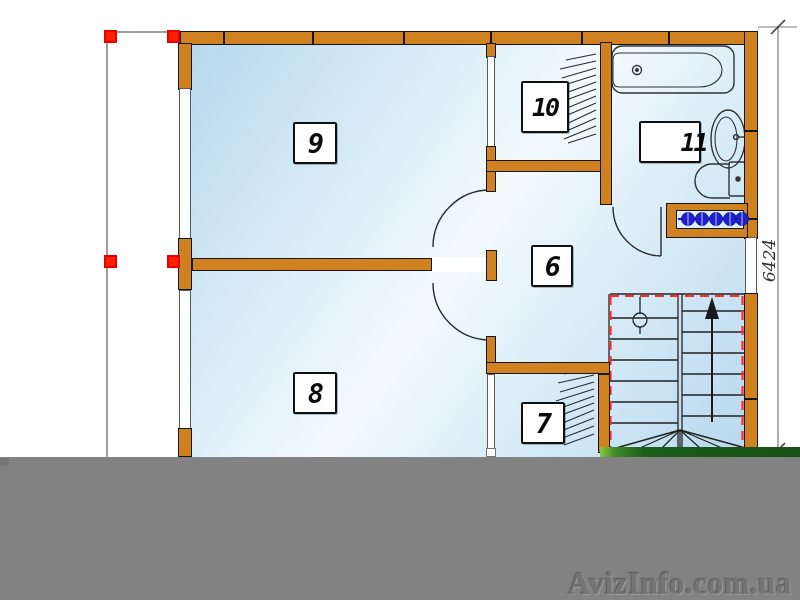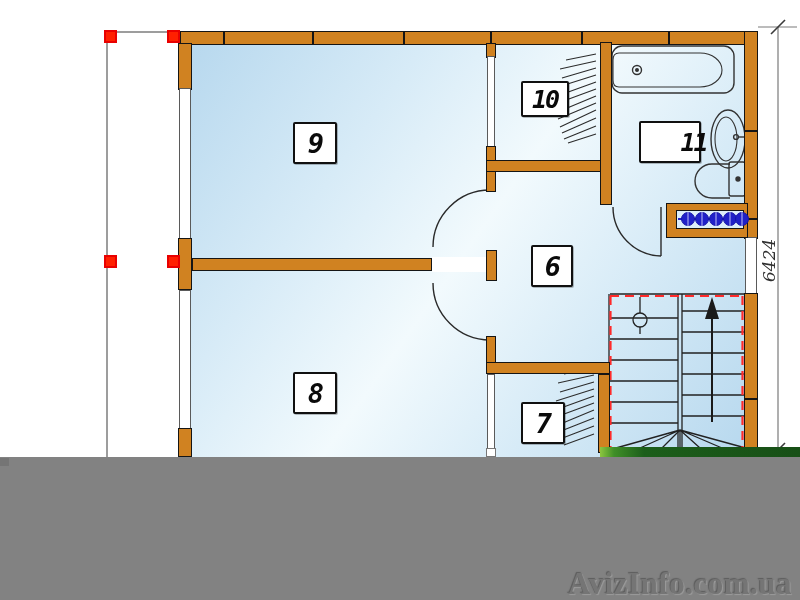--- a/index.html
+++ b/index.html
@@ -191,21 +191,21 @@
       <circle cx="716" cy="219" r="6.5"></circle>
         <circle cx="730" cy="219" r="6.5"></circle>
       <circle cx="742" cy="219" r="6.5"></circle>
     </g>
     <path d="M688 212 V226 M702 212 V226 M716 212 V226 M730 212 V226 M742 212 V226" stroke="#9a9aec" stroke-width="1.3"></path>
   </svg>
 
   <div class="abs room-label" style="left:293px;top:122px;width:44px;height:42px;">
       <span>9</span>
     </div>
-  <div class="abs room-label" style="left:521px;top:81px;width:48px;height:36px;font-size:25px;">
+  <div class="abs room-label" style="left:521px;top:81px;width:48px;height:52px;font-size:25px;">
       <span>10</span>
     </div>
   <div class="abs room-label" style="left:639px;top:121px;width:62px;height:42px;font-size:25px;padding-left:47px;">
       <span>11</span>
     </div>
   <div class="abs room-label" style="left:531px;top:245px;width:42px;height:42px;">
       <span>6</span>
     </div>
   <div class="abs room-label" style="left:293px;top:372px;width:44px;height:42px;">
       <span>8</span>

